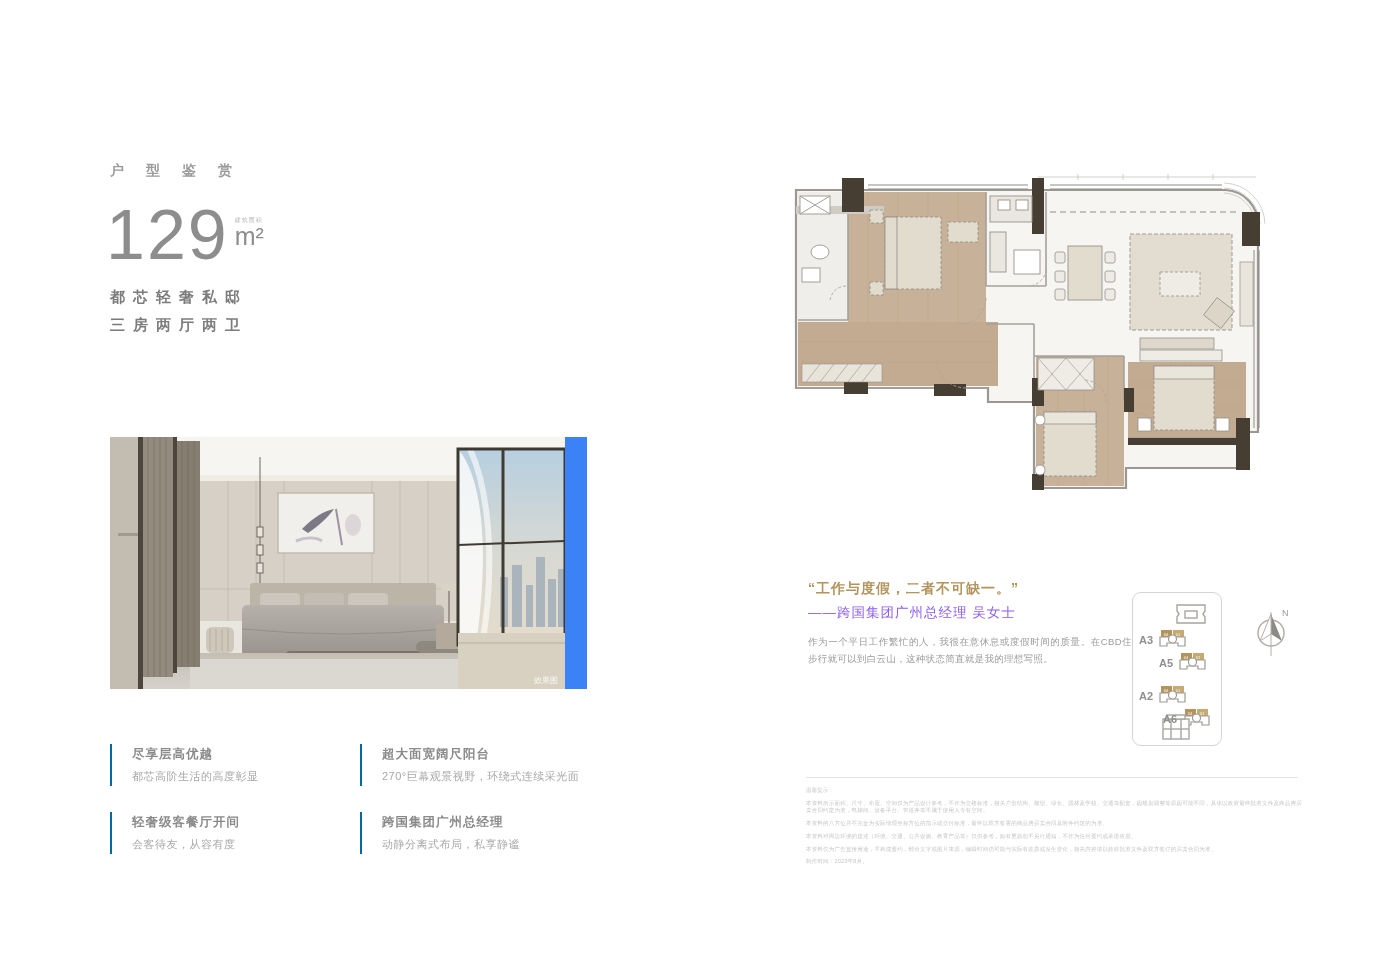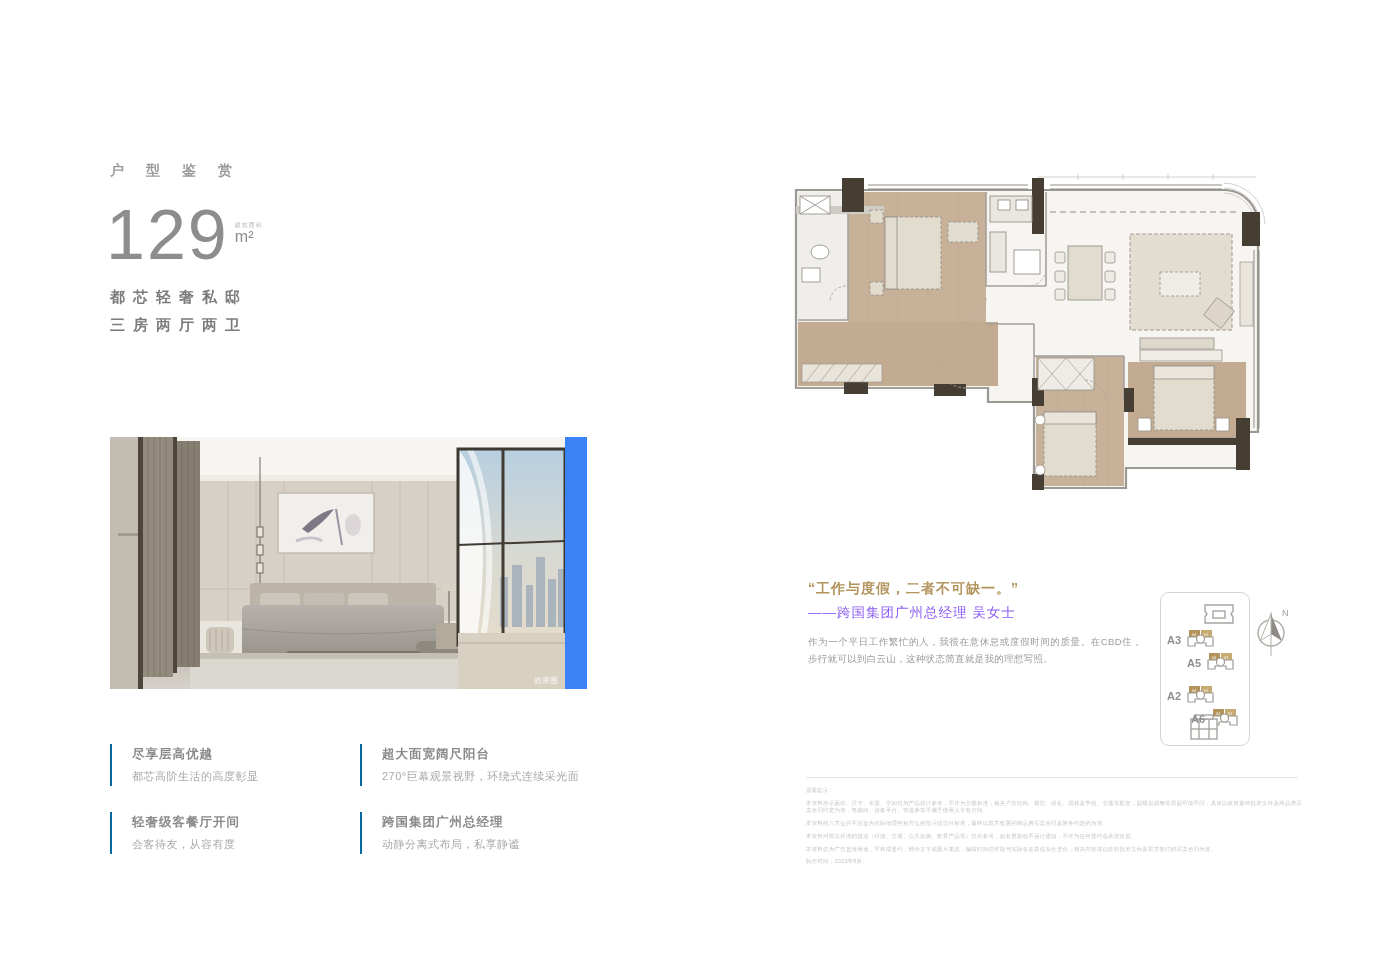--- a/index.html
+++ b/index.html
@@ -6,39 +6,39 @@
   .canvas{position:relative;width:1400px;height:956px;background:#ffffff;overflow:hidden;
           font-family:"Liberation Sans","DejaVu Sans",sans-serif;padding-left:12px;}
   .abs{position:absolute;}
 
   
   .eyebrow{left:110px;top:162px;font-size:14px;color:#9b9b9b;letter-spacing:22px;font-weight:600;}
   .area-row{left:106px;top:202px;display:flex;align-items:center;}
   .area-number{font-size:70px;line-height:66px;color:#8d8d8d;font-weight:400;letter-spacing:2px;}
   .area-unit-wrap{margin-left:6px;margin-bottom:4px;display:flex;flex-direction:column;line-height:1;}
   .area-label{font-size:6px;color:#b5b5b5;letter-spacing:1px;margin-bottom:1px;}
-  .area-unit{font-size:16px;color:#8d8d8d;}
+  .area-unit{font-size:25px;color:#8d8d8d;}
   .tagline{left:110px;font-size:15px;font-weight:700;color:#7c7c7c;letter-spacing:8px;}
   .tagline1{top:288px;} .tagline2{top:316px;}
 
   .photo{left:110px;top:437px;width:477px;height:252px;background:#3b82f6;}
 
   .features{left:110px;top:744px;width:480px;display:grid;grid-template-columns:250px 230px;grid-row-gap:26px;}
   .feature{border-left:2px solid #0369a1;padding-left:20px;padding-top:2px;padding-bottom:2px;}
   .feature-title{font-size:12.5px;font-weight:700;color:#8a8a8a;letter-spacing:1px;margin-bottom:6px;}
   .feature-desc{font-size:11px;color:#a8a8a8;letter-spacing:0.5px;}
 
   
   .floorplan{left:788px;top:170px;}
   .quote1{left:808px;top:580px;font-size:14px;font-weight:700;color:#b2945c;letter-spacing:1px;}
   .quote2{left:808px;top:604px;font-size:13.5px;font-weight:400;color:#8b5cf6;letter-spacing:1px;}
   .para{left:808px;width:334px;font-size:9.5px;color:#9b9b9b;line-height:1.75;letter-spacing:0.3px;text-align:justify;}
   .para1{top:634px;} .para2{top:676px;}
 
-  .siteplan-box{left:1160px;top:592px;width:88px;height:152px;border:1px solid #d4d4d4;border-radius:9px;background:#fff;}
+  .siteplan-box{left:1132px;top:592px;width:88px;height:152px;border:1px solid #d4d4d4;border-radius:9px;background:#fff;}
   .compass{left:1252px;top:604px;}
 
   .divider{left:806px;top:777px;width:492px;height:1px;background:#e4e4e4;}
   .disclaimer{left:806px;top:787px;width:500px;color:#c6c6c6;}
   .disc-title{font-size:5.5px;margin-bottom:6px;}
   .disc-line{font-size:5.5px;line-height:1.25;margin-bottom:6px;letter-spacing:0.2px;}
 </style>
 </head>
 <body>
 

